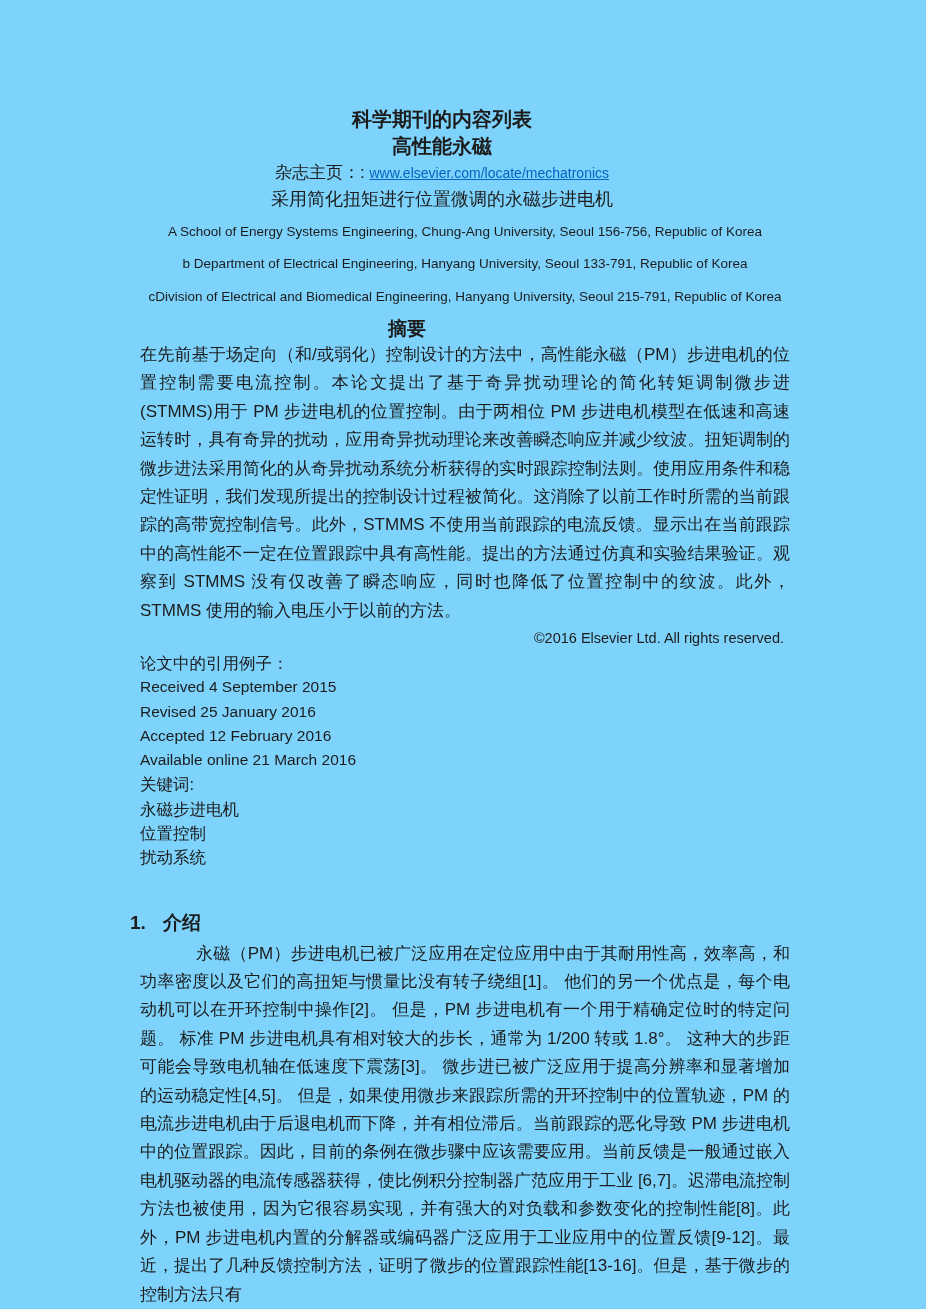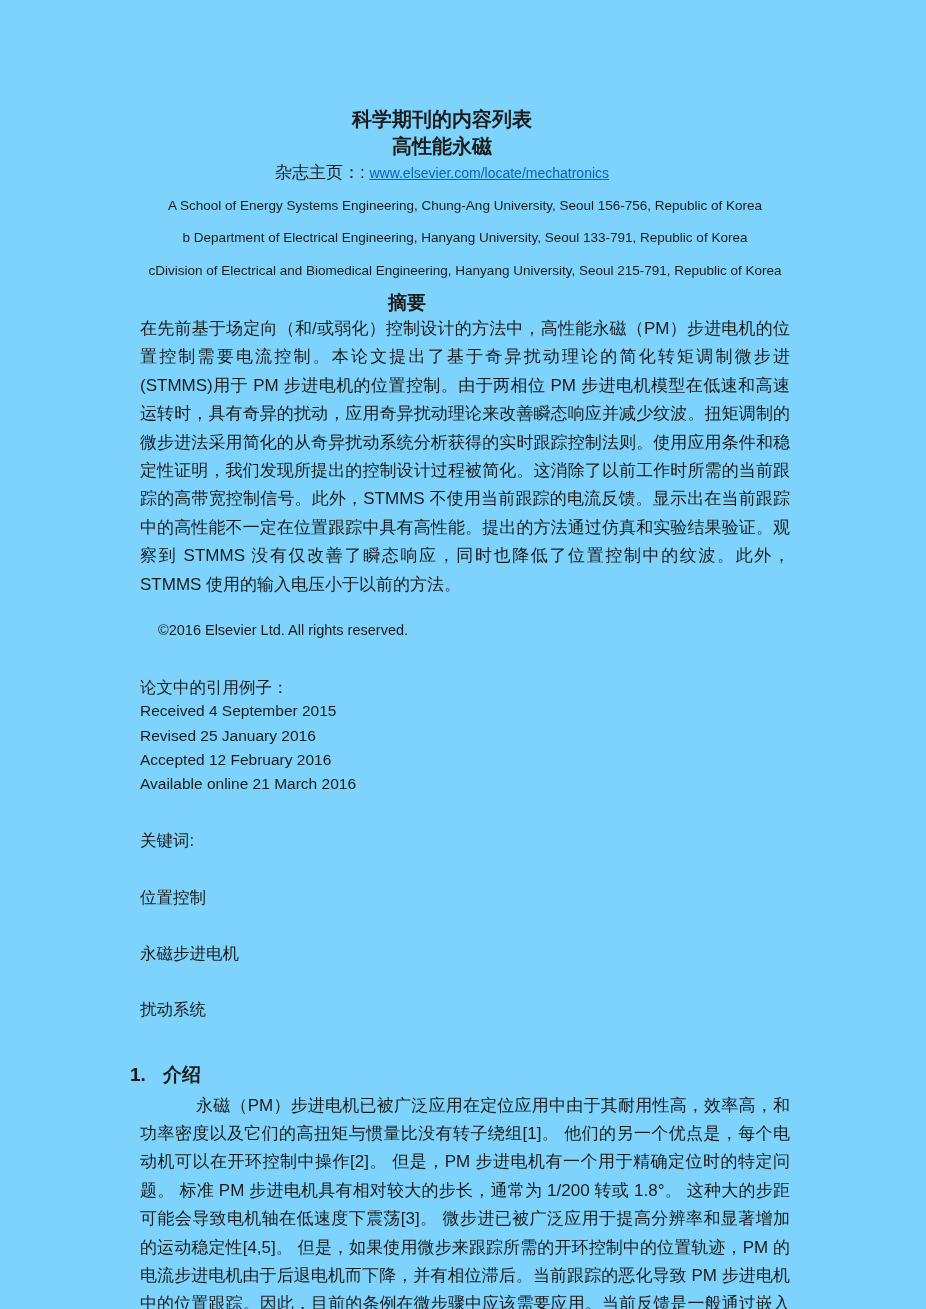--- a/index.html
+++ b/index.html
@@ -46,32 +46,32 @@
     font-size: 19px;
     line-height: 24px;
   }
   .abstract-body {
     margin: 0;
     font-size: 17px;
     line-height: 28.4px;
     text-align: justify;
   }
   .copyright {
-    margin: 18px;
-    text-align: left;
+    margin: 0;
+    text-align: right;
     padding-right: 6px;
     font-size: 14.5px;
     line-height: 26px;
   }
   .article-info p {
     margin: 0;
     font-size: 15.5px;
     line-height: 24.3px;
   }
-  .article-info p.zh { font-size: 16.5px; margin-top: 32px; }
+  .article-info p.zh { font-size: 16.5px; }
   .section-heading {
     display: flex;
     margin: 40px 0 4px -10px;
     font-size: 19px;
     font-weight: bold;
     line-height: 26px;
   }
   .sec-num { width: 33px; flex: none; }
   .section-body {
     margin: 0;
@@ -87,41 +87,42 @@
 <div class="page" style="color: rgb(28, 28, 28); background: #7dd3fc;">
   <div class="content">
 
     <header class="doc-header">
       <div class="h-line1">科学期刊的内容列表</div>
       <div class="h-line2">高性能永磁</div>
       <div class="h-link-line">
         <span>杂志主页：:</span>
         <a href="#" class="journal-link" style="color: rgb(5, 99, 193);">www.elsevier.com/locate/mechatronics</a>
       </div>
+      <div class="h-title">采用简化扭矩进行位置微调的永磁步进电机</div>
     </header>
 
     <div class="affiliations">
       <p>A School of Energy Systems Engineering, Chung-Ang University, Seoul 156-756, Republic of Korea</p>
       <p>b Department of Electrical Engineering, Hanyang University, Seoul 133-791, Republic of Korea</p>
       <p>cDivision of Electrical and Biomedical Engineering, Hanyang University, Seoul 215-791, Republic of Korea</p>
     </div>
 
     <div class="abstract-heading">摘要</div>
     <p class="abstract-body">在先前基于场定向（和/或弱化）控制设计的方法中，高性能永磁（PM）步进电机的位置控制需要电流控制。本论文提出了基于奇异扰动理论的简化转矩调制微步进(STMMS)用于 PM 步进电机的位置控制。由于两相位 PM 步进电机模型在低速和高速运转时，具有奇异的扰动，应用奇异扰动理论来改善瞬态响应并减少纹波。扭矩调制的微步进法采用简化的从奇异扰动系统分析获得的实时跟踪控制法则。使用应用条件和稳定性证明，我们发现所提出的控制设计过程被简化。这消除了以前工作时所需的当前跟踪的高带宽控制信号。此外，STMMS 不使用当前跟踪的电流反馈。显示出在当前跟踪中的高性能不一定在位置跟踪中具有高性能。提出的方法通过仿真和实验结果验证。观察到 STMMS 没有仅改善了瞬态响应，同时也降低了位置控制中的纹波。此外，STMMS 使用的输入电压小于以前的方法。</p>
     <p class="copyright">©2016 Elsevier Ltd. All rights reserved.</p>
 
     <div class="article-info">
       <p class="zh">论文中的引用例子：</p>
       <p>Received 4 September 2015</p>
       <p>Revised 25 January 2016</p>
       <p>Accepted 12 February 2016</p>
       <p>Available online 21 March 2016</p>
       <p class="zh">关键词:</p>
+      <p class="zh">永磁步进电机</p>
       <p class="zh">位置控制</p>
-      <p class="zh">永磁步进电机</p>
       <p class="zh">扰动系统</p>
     </div>
 
     <h2 class="section-heading">
       <span class="sec-num">1.</span>
       <span class="sec-title">介绍</span>
     </h2>
     <p class="section-body">永磁（PM）步进电机已被广泛应用在定位应用中由于其耐用性高，效率高，和功率密度以及它们的高扭矩与惯量比没有转子绕组[1]。 他们的另一个优点是，每个电动机可以在开环控制中操作[2]。 但是，PM 步进电机有一个用于精确定位时的特定问题。 标准 PM 步进电机具有相对较大的步长，通常为 1/200 转或 1.8°。 这种大的步距可能会导致电机轴在低速度下震荡[3]。 微步进已被广泛应用于提高分辨率和显著增加的运动稳定性[4,5]。 但是，如果使用微步来跟踪所需的开环控制中的位置轨迹，PM 的电流步进电机由于后退电机而下降，并有相位滞后。当前跟踪的恶化导致 PM 步进电机中的位置跟踪。因此，目前的条例在微步骤中应该需要应用。当前反馈是一般通过嵌入电机驱动器的电流传感器获得，使比例积分控制器广范应用于工业 [6,7]。迟滞电流控制方法也被使用，因为它很容易实现，并有强大的对负载和参数变化的控制性能[8]。此外，PM 步进电机内置的分解器或编码器广泛应用于工业应用中的位置反馈[9-12]。最近，提出了几种反馈控制方法，证明了微步的位置跟踪性能[13-16]。但是，基于微步的控制方法只有</p>
 
   </div>

